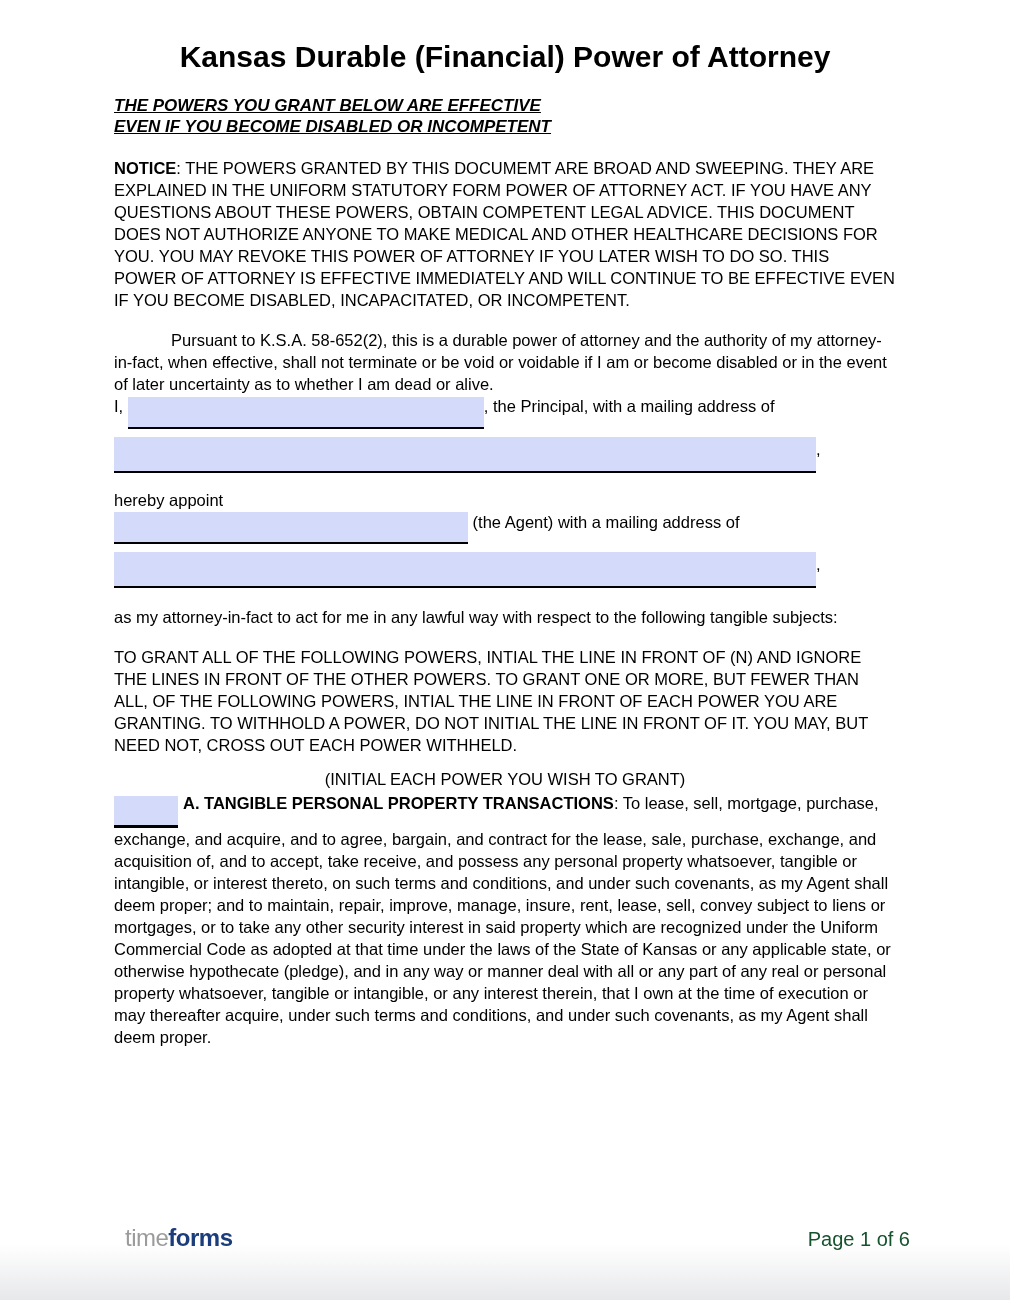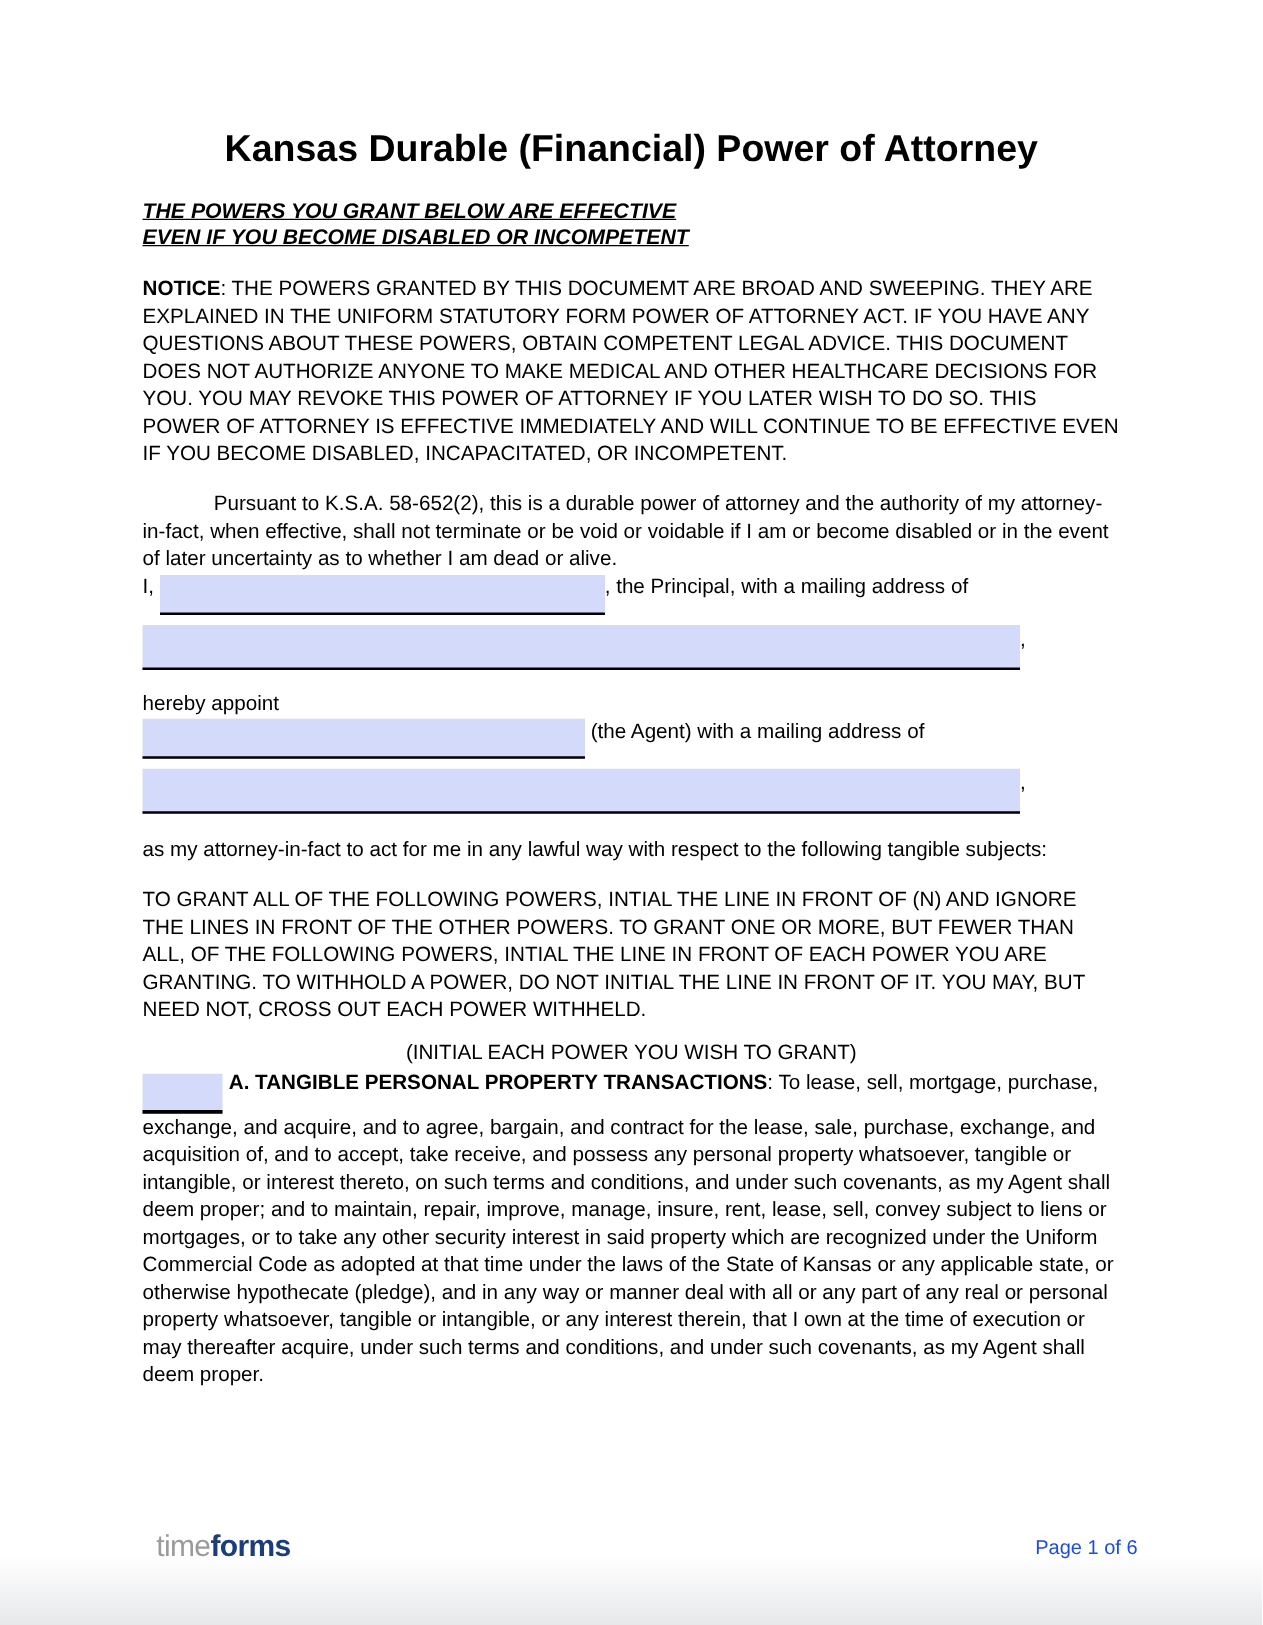--- a/index.html
+++ b/index.html
@@ -9,21 +9,21 @@
     width: 1010px;
     height: 1300px;
     margin: 0 auto;
     background: #ffffff;
     overflow: hidden;
     font-family: "Liberation Sans", "DejaVu Sans", sans-serif;
     font-size: 16.5px;
     line-height: 22px;
     color: #000000;
   }
-  .content { padding: 74px 114px 0 114px; margin-top: 29px; }
+  .content { padding: 40px 114px 0 114px; }
 
   h1.doc-title {
     margin: 0;
     font-size: 30px;
     line-height: 34px;
     font-weight: bold;
     text-align: center;
     color: #000000;
   }
   .subtitle {
@@ -82,21 +82,21 @@
   .footer-row {
     position: absolute;
     top: 2px; left: 125px; right: 100px;
     display: flex;
     justify-content: space-between;
     align-items: flex-start;
   }
   .logo { font-size: 24px; line-height: 28px; letter-spacing: -0.5px; }
   .logo-free { color: #9b9b9b; font-weight: 400; }
   .logo-forms { color: #1b3d7c; font-weight: 700; }
-  .page-indicator { margin-top: 4px; font-size: 16px; color: #1d4ed8; }
+  .page-indicator { margin-top: 4px; font-size: 20px; color: #14532d; }
 </style>
 </head>
 <body>
 
 <div class="page">
   <div class="content">
 
     <h1 class="doc-title">Kansas Durable (Financial) Power of Attorney</h1>
 
     <div class="subtitle">

